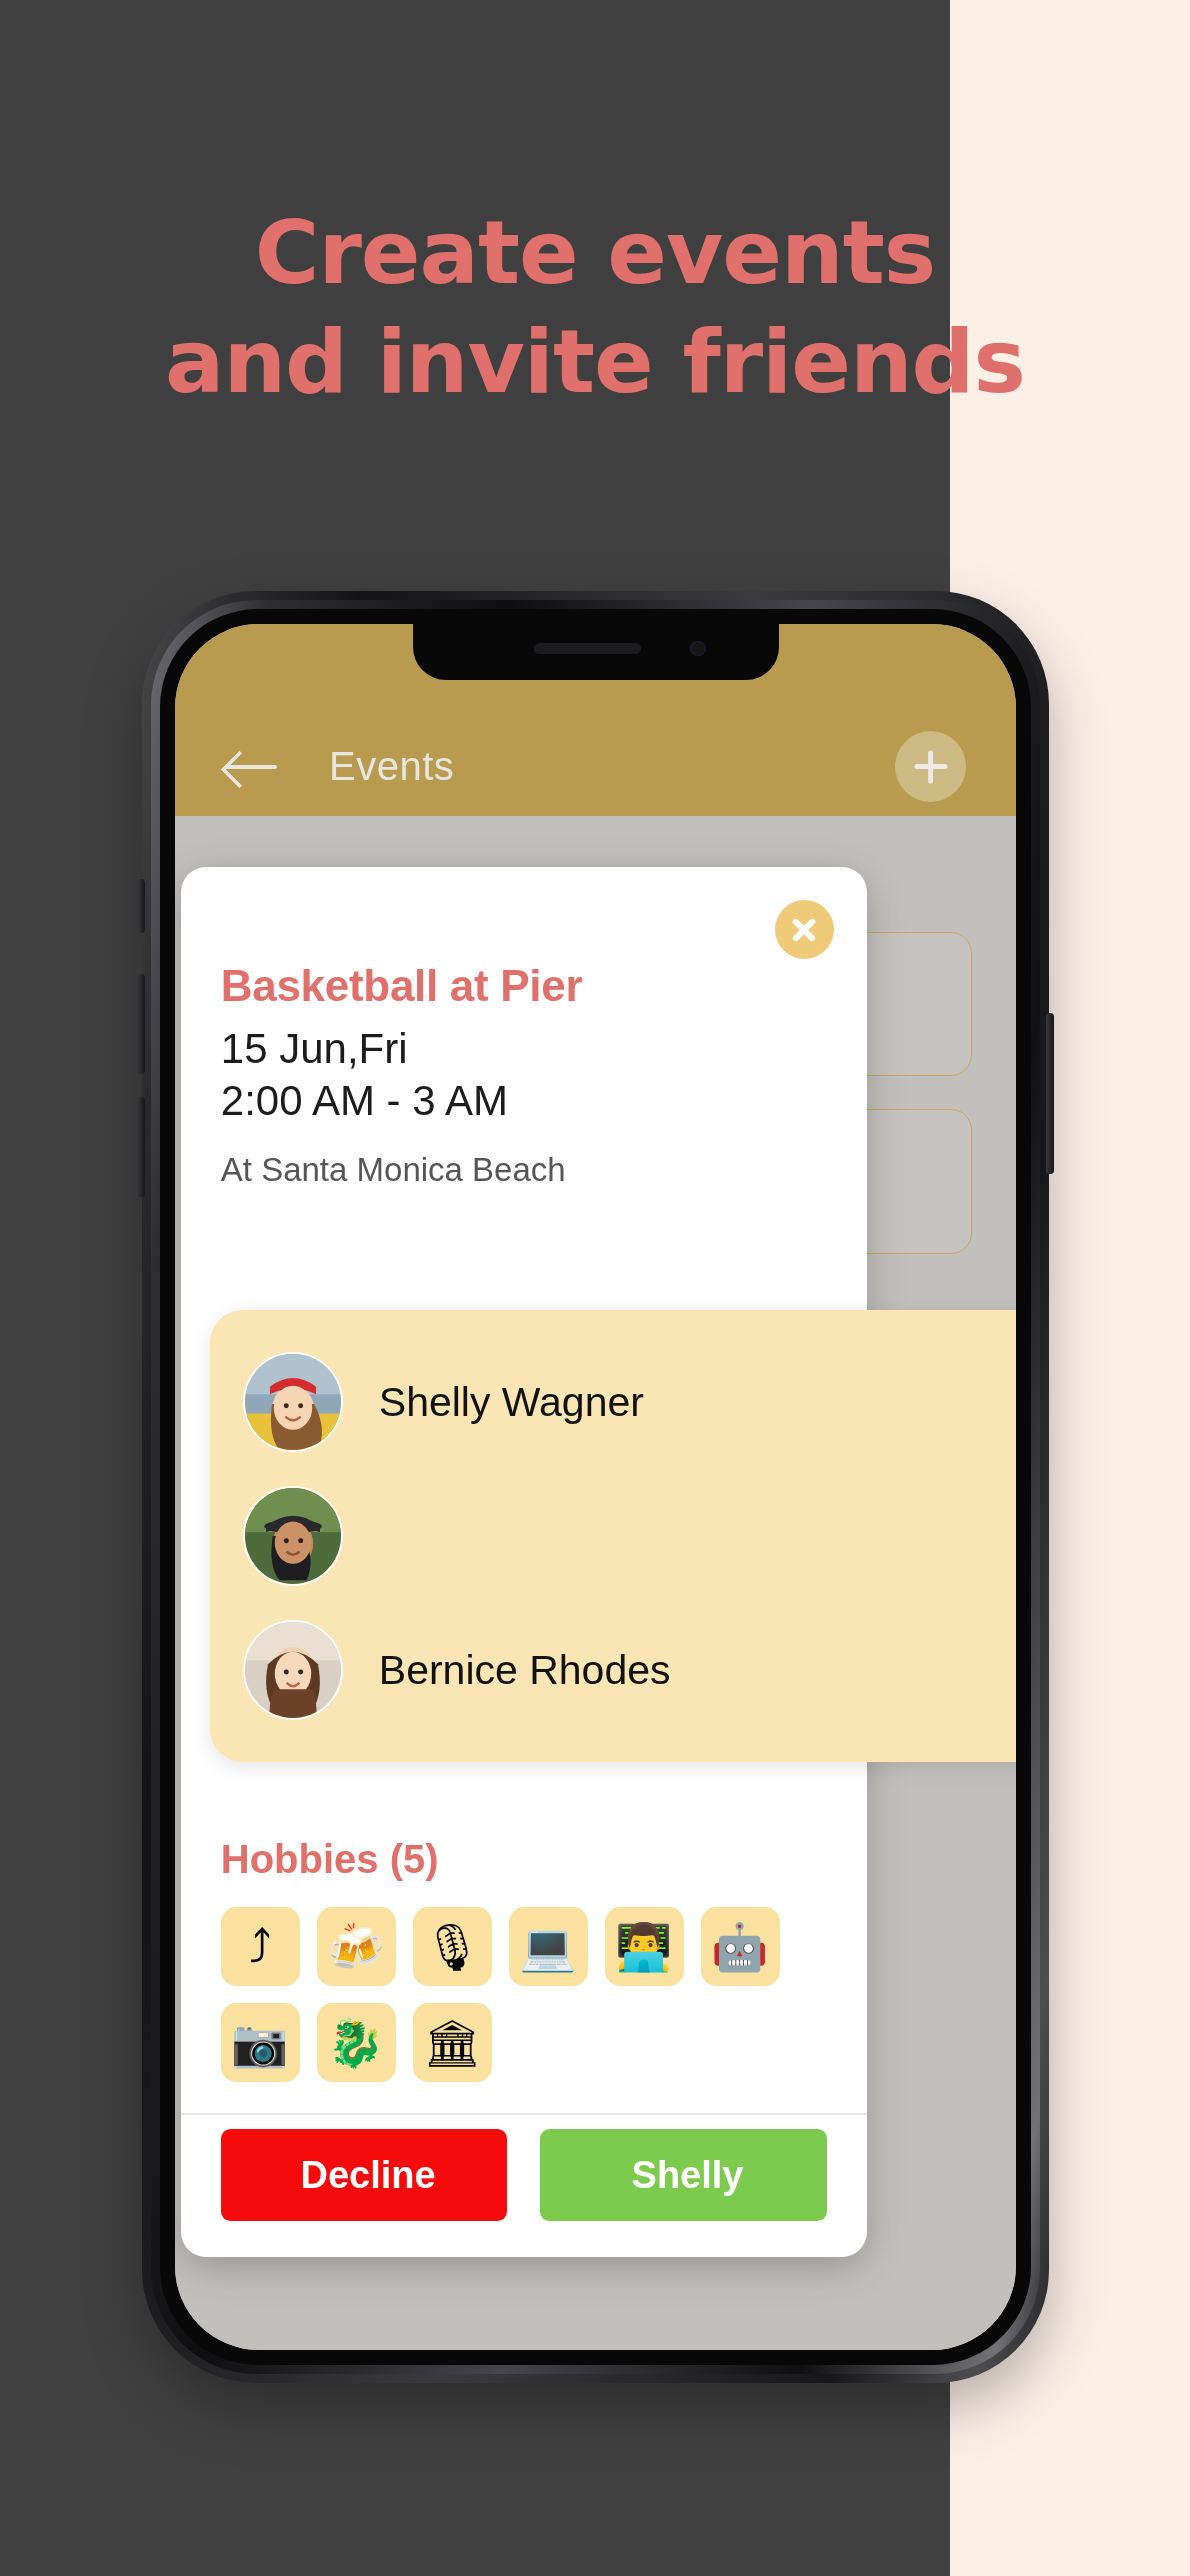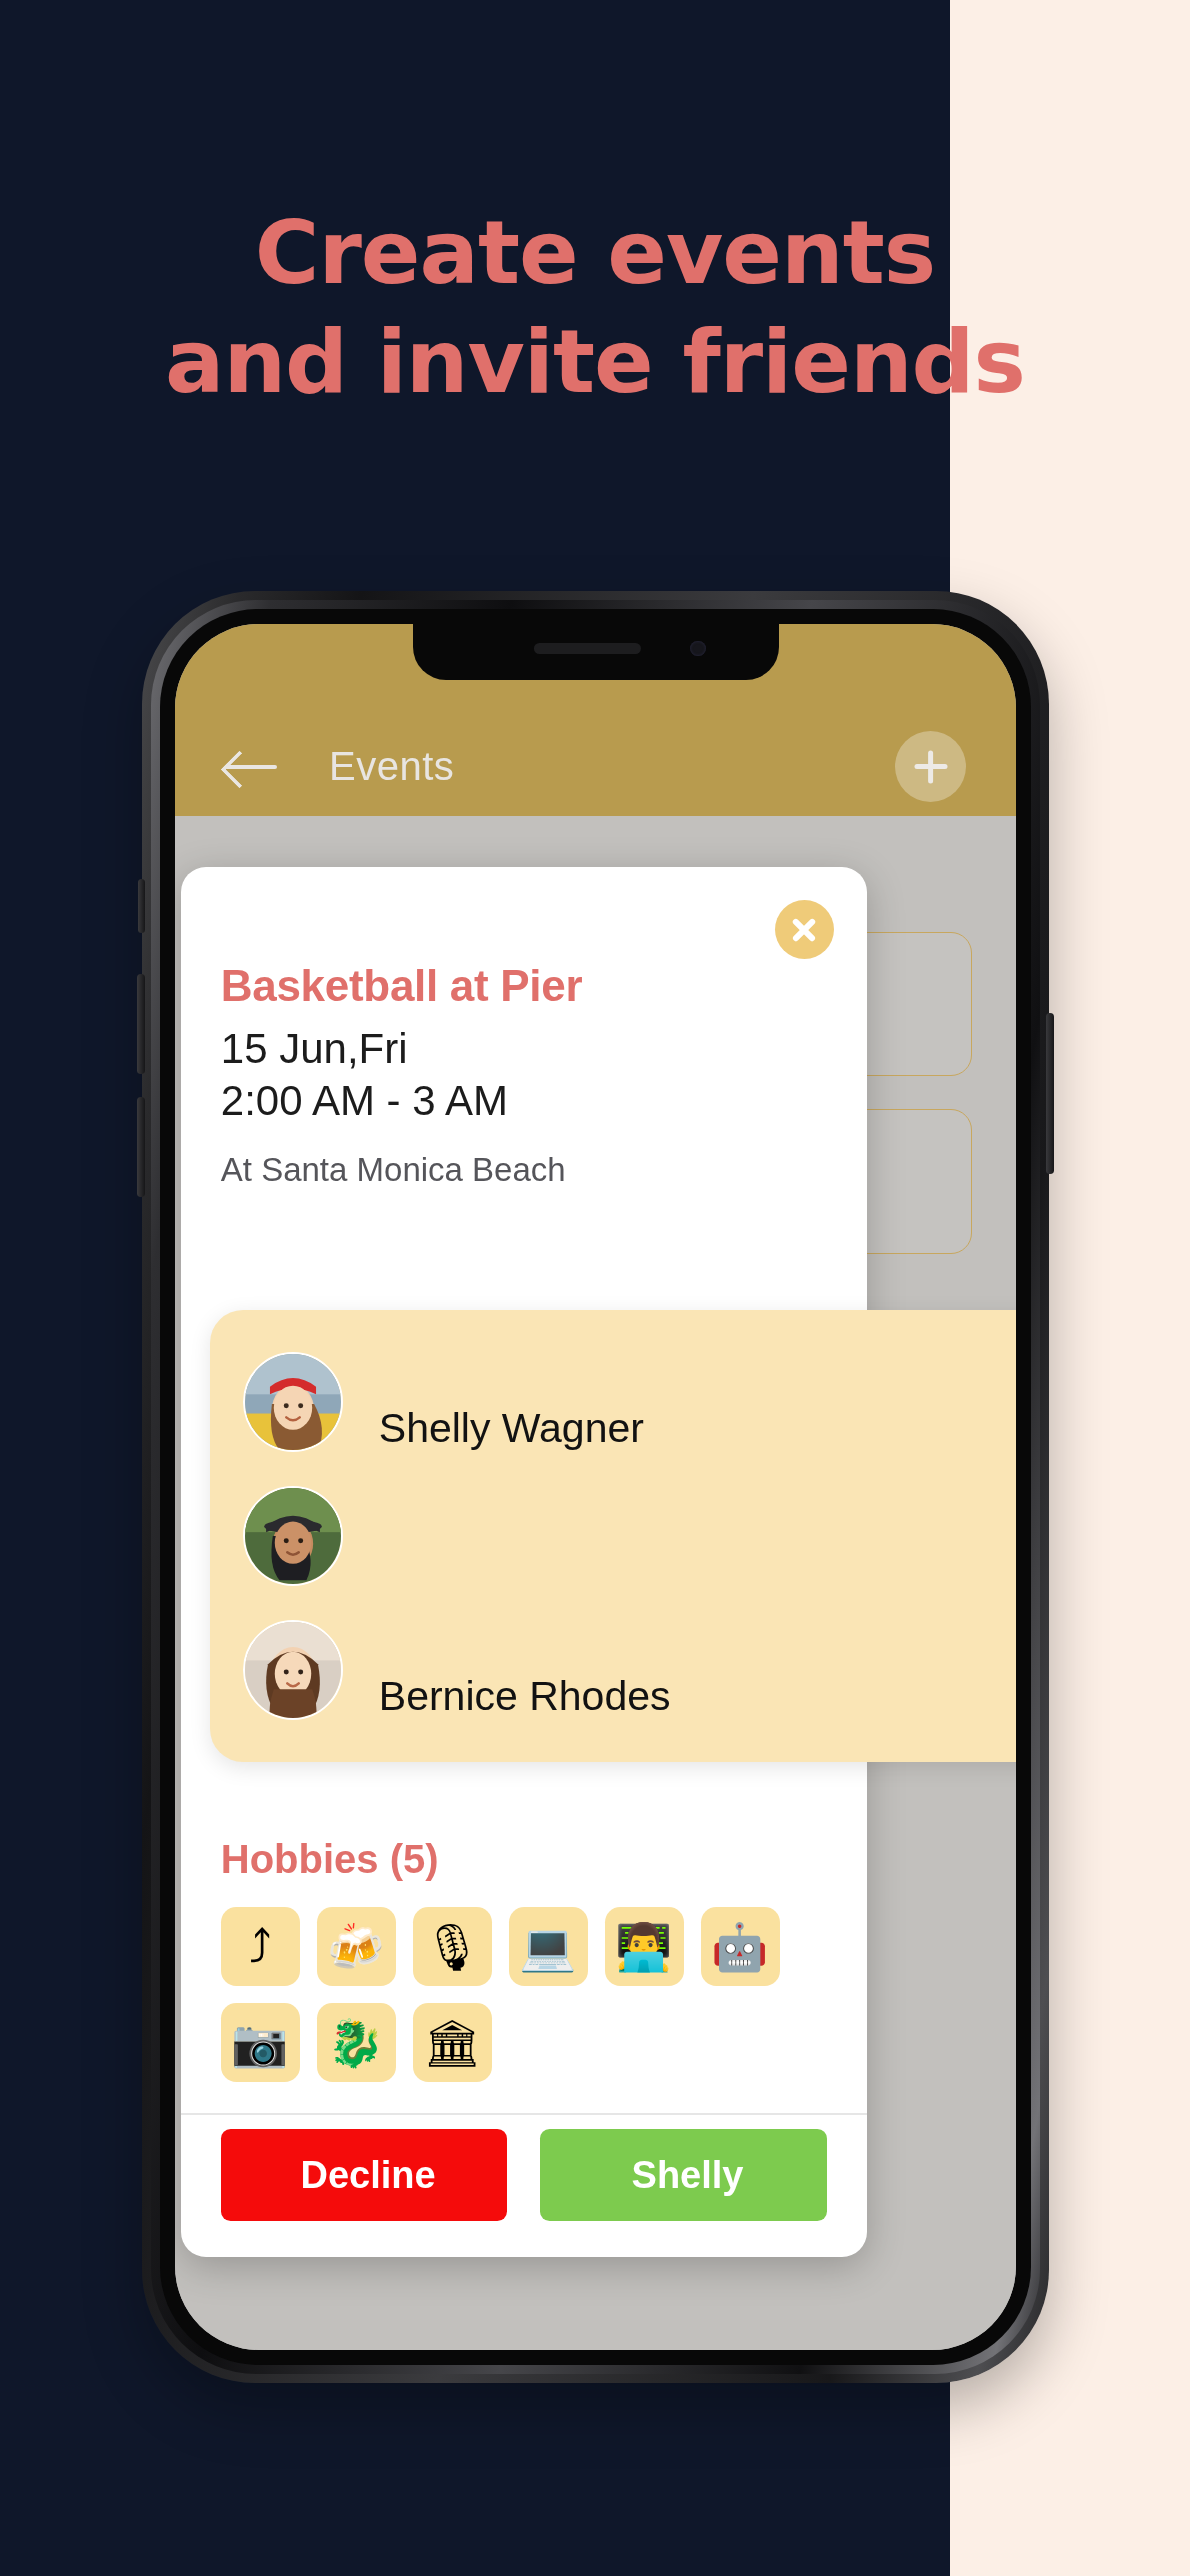--- a/index.html
+++ b/index.html
@@ -2,21 +2,21 @@
 <html><head>
 <meta charset="utf-8">
 <style>
   * { box-sizing: border-box; margin: 0; padding: 0; }
   html, body {
     width: 1190px; height: 2576px;
     background: #FCEFE6;
     font-family: "Liberation Sans", sans-serif;
     overflow: hidden;
   }
-  .page { position: relative; width: 950px; height: 2576px; background: #0f172a; }
+  .page { position: relative; width: 950px; height: 2576px; background: #404040; }
 
   
   .headline {
     position: absolute; left: 0; top: 209px; width: 1190px;
     text-align: center;
     color: #E0706B;
     font-family: "DejaVu Sans", sans-serif;
     font-weight: bold;
     font-size: 88px;
     line-height: 1.0;
@@ -172,21 +172,21 @@
   .attendees {
     position: absolute; left: 29px; top: 443px;
     width: 905px;
     background: #FAE5B5;
     border-radius: 33px;
     padding: 25px 0;
     z-index: 25;
     box-shadow: 0 5.8px 21px rgba(0,0,0,.10);
   }
   .att-row {
-    display: flex; align-items: flex-end;
+    display: flex; align-items: center;
     padding: 17px 42px 17px 33px;
   }
   .avatar {
     width: 100px; height: 100px; border-radius: 50%;
     flex: 0 0 auto; border: 2.9px solid #fff;
     overflow: hidden; position: relative;
   }
   .att-name {
     margin-left: 36px; font-size: 41px; color: #121212; flex: 1 1 auto;
   }

